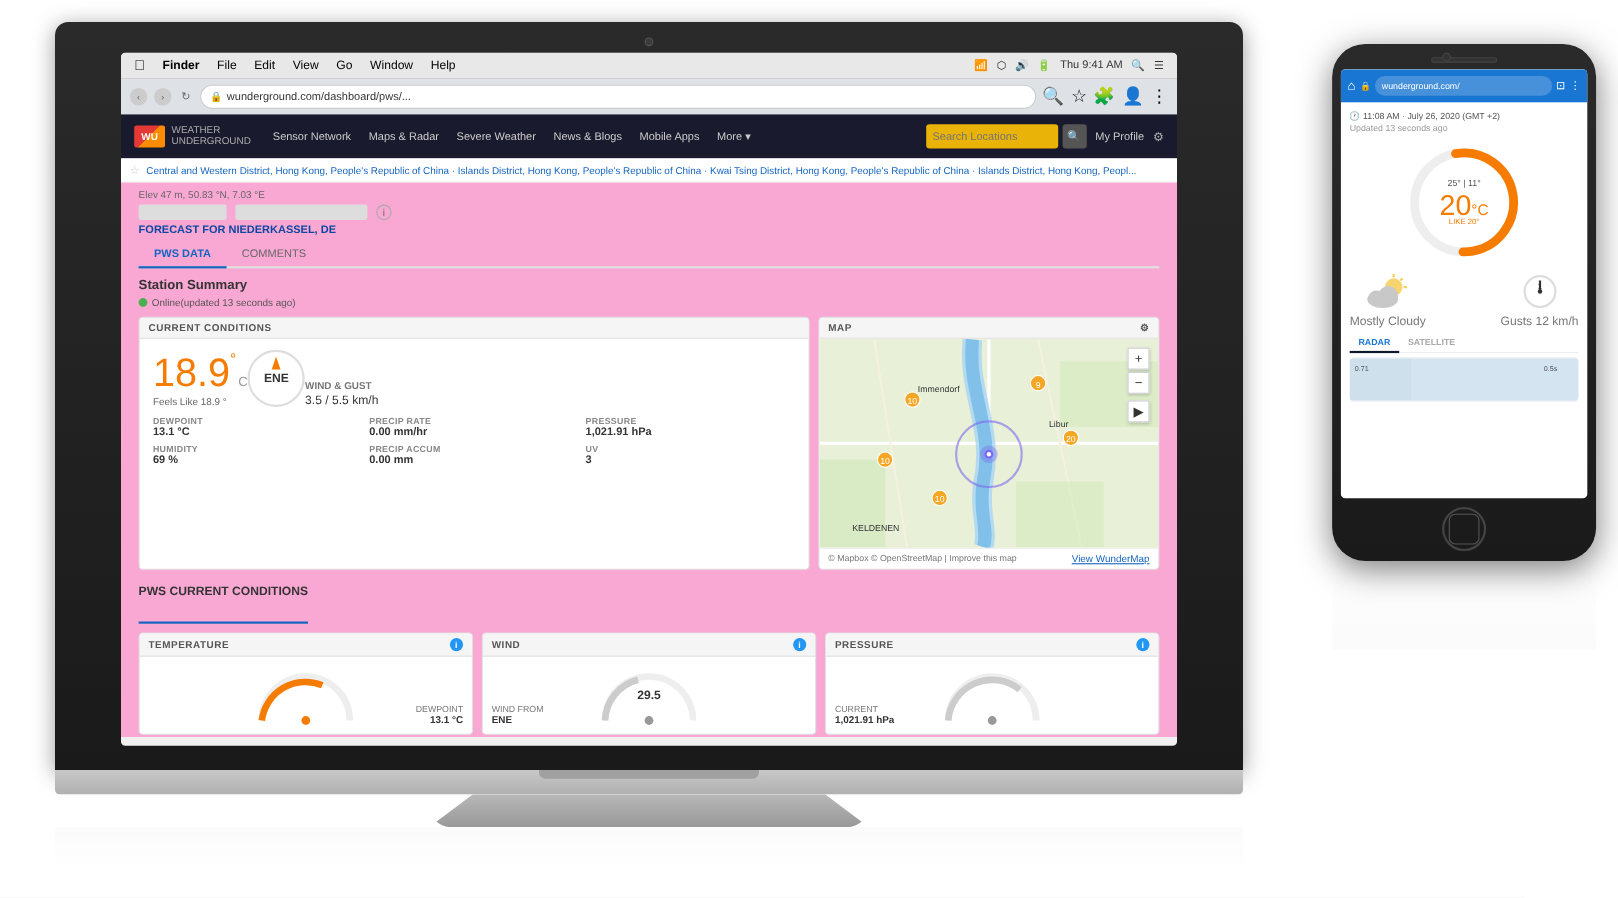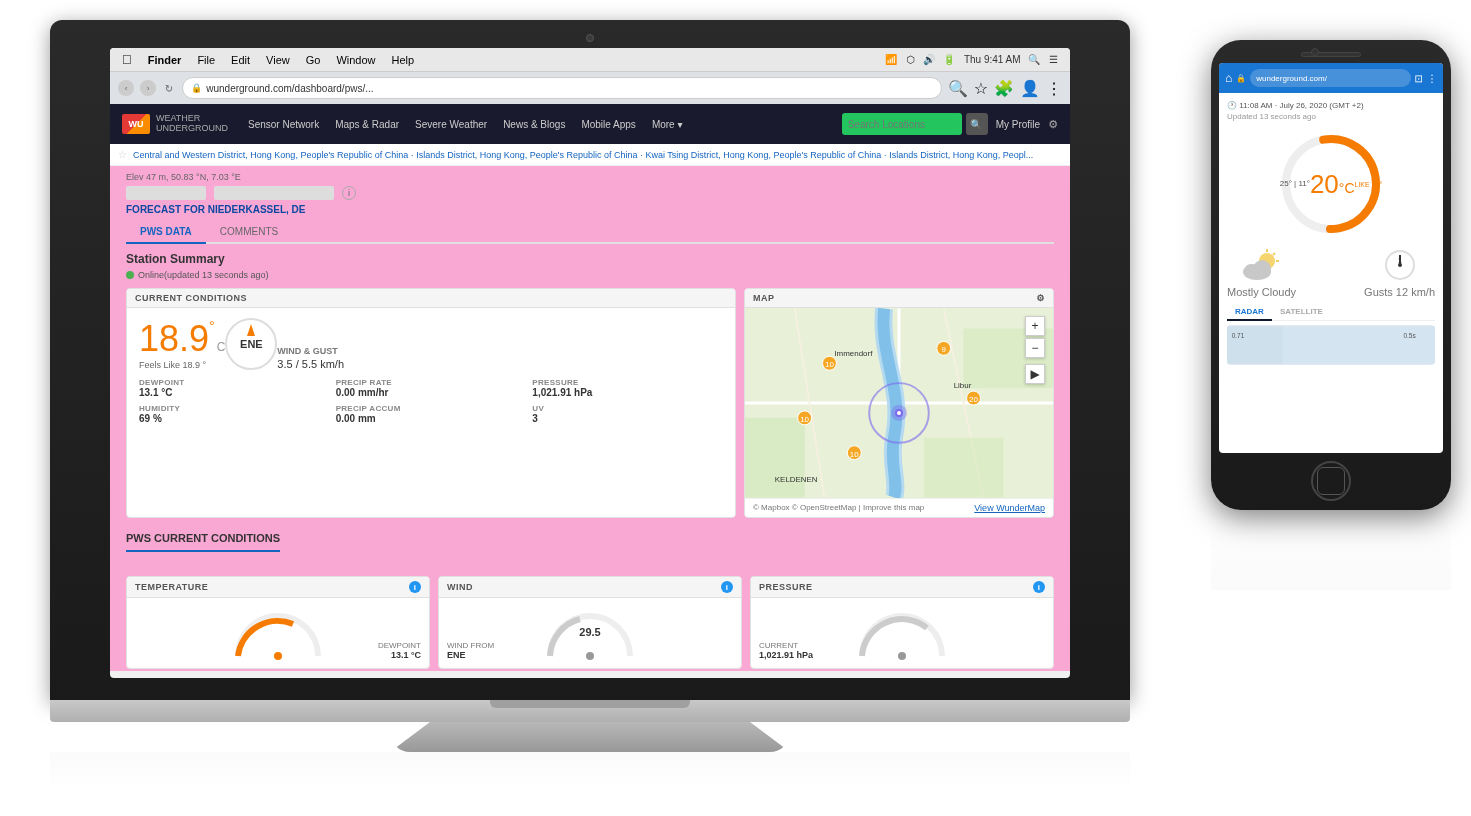--- a/index.html
+++ b/index.html
@@ -153,21 +153,21 @@
     .wu-search {
       margin-left: auto;
       display: flex; align-items: center; gap: 4px;
     }
     .wu-search-input {
       width: 120px; height: 22px;
       border-radius: 3px;
       border: none;
       font-size: 10px;
       padding: 0 6px;
-      background: #22c55e;
+      background: #eab308;
     }
     .wu-search-btn {
       width: 22px; height: 22px;
       background: #555;
       border: none;
       border-radius: 3px;
       color: white; font-size: 10px;
       cursor: pointer;
     }
     .wu-profile {
@@ -397,22 +397,22 @@
       text-decoration: underline;
     }
 
     
     .pws-section {
       margin-top: 10px;
     }
     .pws-title {
       font-size: 11px; font-weight: 700; color: #333;
       border-bottom: 2px solid #1565c0;
-      padding-bottom: 6px;
-      margin-bottom: 24px;
+      padding-bottom: 21px;
+      margin-bottom: 8px;
       display: inline-block;
     }
     .pws-cards {
       display: flex;
       gap: 8px;
     }
     .pws-card {
       flex: 1;
       background: #fff;
       border: 1px solid #e0e0e0;
@@ -559,21 +559,21 @@
       justify-content: center;
       margin-bottom: 8px;
       position: relative;
     }
     .temp-ring-svg {
       width: 110px; height: 110px;
     }
     .temp-overlay {
       position: absolute;
       top: 0; left: 0; right: 0; bottom: 0;
-      display: flex; flex-direction: row;
+      display: flex; flex-direction: column;
       align-items: center; justify-content: center;
     }
     .temp-minmax {
       font-size: 8px; color: #555;
       margin-bottom: 2px;
     }
     .temp-big {
       font-size: 26px; font-weight: 300; color: #f57c00;
       line-height: 1;
     }

